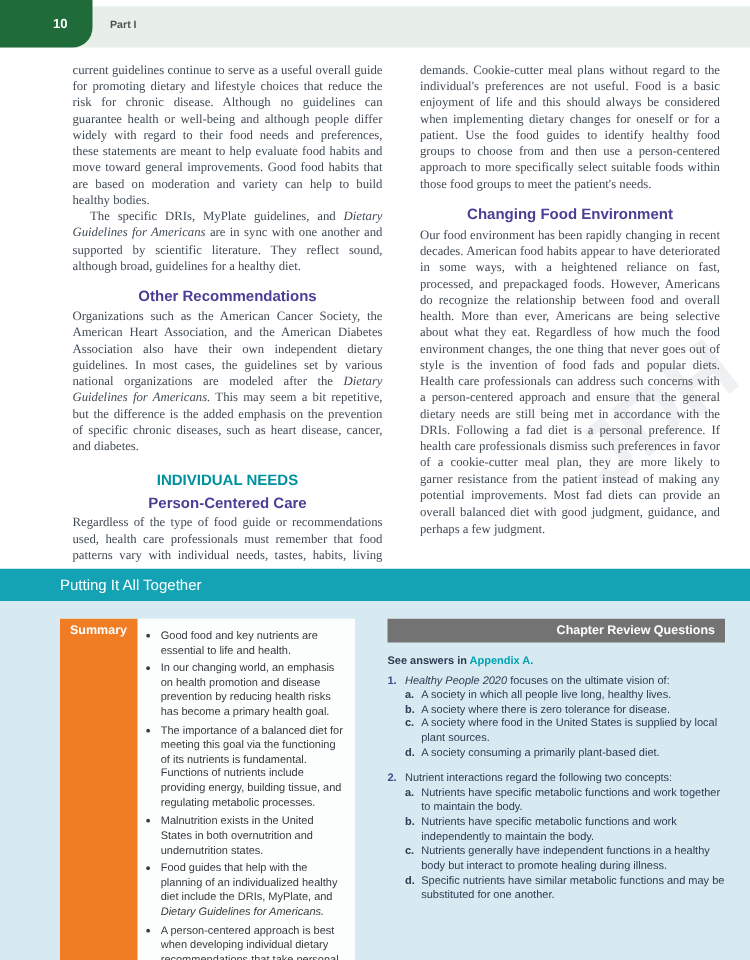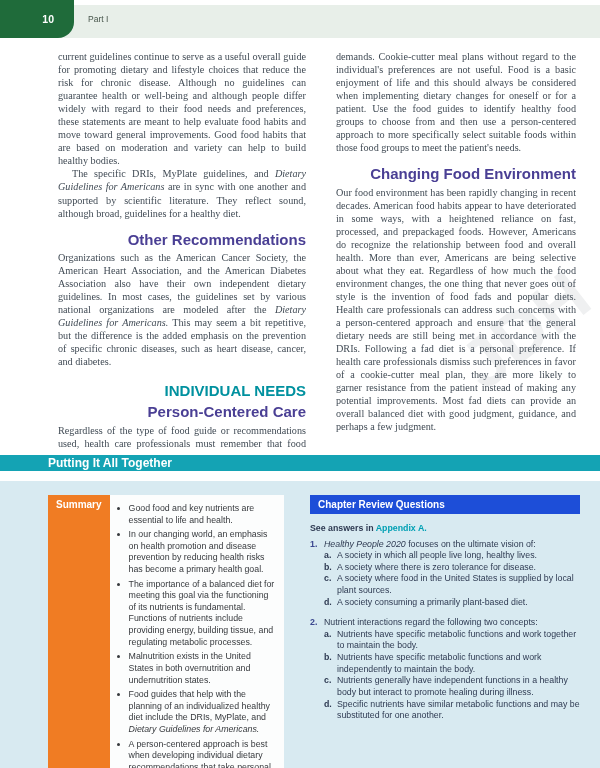--- a/index.html
+++ b/index.html
@@ -19,55 +19,55 @@
     color:#ffffff; font-family:"Liberation Sans", sans-serif;
     font-weight:bold; font-size:10.5px;
     display:flex; align-items:center; justify-content:flex-end;
     padding-right:20px; box-sizing:border-box;text-align:center;
   }
   .header-title {
     position:absolute; left:88px; top:0; height:38px;
     display:flex; align-items:center; gap:9px;
     font-family:"Liberation Sans", sans-serif; font-size:8.5px; color:#48564c;
   }
-  .part-label { font-weight:normal; }
+  .part-label { font-weight:bold; }
 
   
   .columns {
     position:absolute; top:50px; left:48px; width:528px; height:402px;
     display:flex; gap:20px; overflow:hidden;
   }
   .col {
     text-align:justify; font-size:10.2px; line-height:1.28; color:#414b55;margin-left:10px;
   }
   .col-left  { flex:0 0 248px; }
   .col-right { flex:1; }
   .col p { margin:0; }
   .p-indent { text-indent:14px; }
   .h-purple, .h-teal {
     font-family:"Liberation Sans", sans-serif; font-weight:bold;
-    font-size:15px; text-align:right; margin:10px 0 2px 0;
+    font-size:12px; text-align:center; margin:10px 0 2px 0;
   }
   .h-purple { color:#4a3f94; }
   .h-teal   { color:#00919f; margin-top:13px; }
   .it { font-style:italic; }
   .b  { font-weight:bold; }
 
   .watermark {
     position:absolute; top:290px; left:455px;
     font-family:"Liberation Sans", sans-serif; font-weight:bold;
     font-size:70px; color:rgba(120,132,142,0.12);
     transform:rotate(-38deg); pointer-events:none;
   }
 
   
   .banner {
-    position:absolute; top:455px; left:0; width:600px; height:16px;
+    position:absolute; top:455px; left:0; width:600px; height:26px;
     background:#14a3b4; color:#ffffff;
-    font-family:"Liberation Sans", sans-serif; font-weight:bold; font-size:12px;
+    font-family:"Liberation Sans", sans-serif; font-weight:normal; font-size:12px;
     display:flex; align-items:center; padding-left:48px; box-sizing:border-box;
   }
 
   
   .section {
     position:absolute; top:481px; left:0; width:600px; height:287px;
     background:#d8eaf1; box-sizing:border-box;
     padding:14px 20px 0 48px; display:flex; gap:26px;
     font-family:"Liberation Sans", sans-serif;
   }
@@ -80,22 +80,23 @@
     padding:4px 8px;
   }
   .summary-body { padding:8px 8px 10px 4px; flex:1; }
   .summary-body ul { margin:0; padding-left:15px; }
   .summary-body li {
     font-size:8.8px; line-height:1.32; color:#36393d; margin-bottom:3px;
   }
 
   .review-col { flex:1; }
   .review-head {
-    background:#1d4ed8; color:#ffffff; font-weight:bold; font-size:10px;
+    background:#737373; color:#ffffff; font-weight:bold; font-size:10px;
     padding:4px 8px;
+    text-align:right;
   }
   .review-body { padding-top:9px; font-size:8.8px; line-height:1.32; color:#2e3a52; }
   .see-answers { font-weight:bold; margin-bottom:4px; color:#2e3a52; }
   .link { color:#00a0b4; }
   .question { margin-bottom:9px; }
   .qrow { display:flex; }
   .qnum { flex:0 0 14px; font-weight:bold; color:#3b478f; }
   .qstem { flex:1; }
   .opt { display:flex; margin-left:14px; }
   .qletter { flex:0 0 13px; font-weight:bold; }

